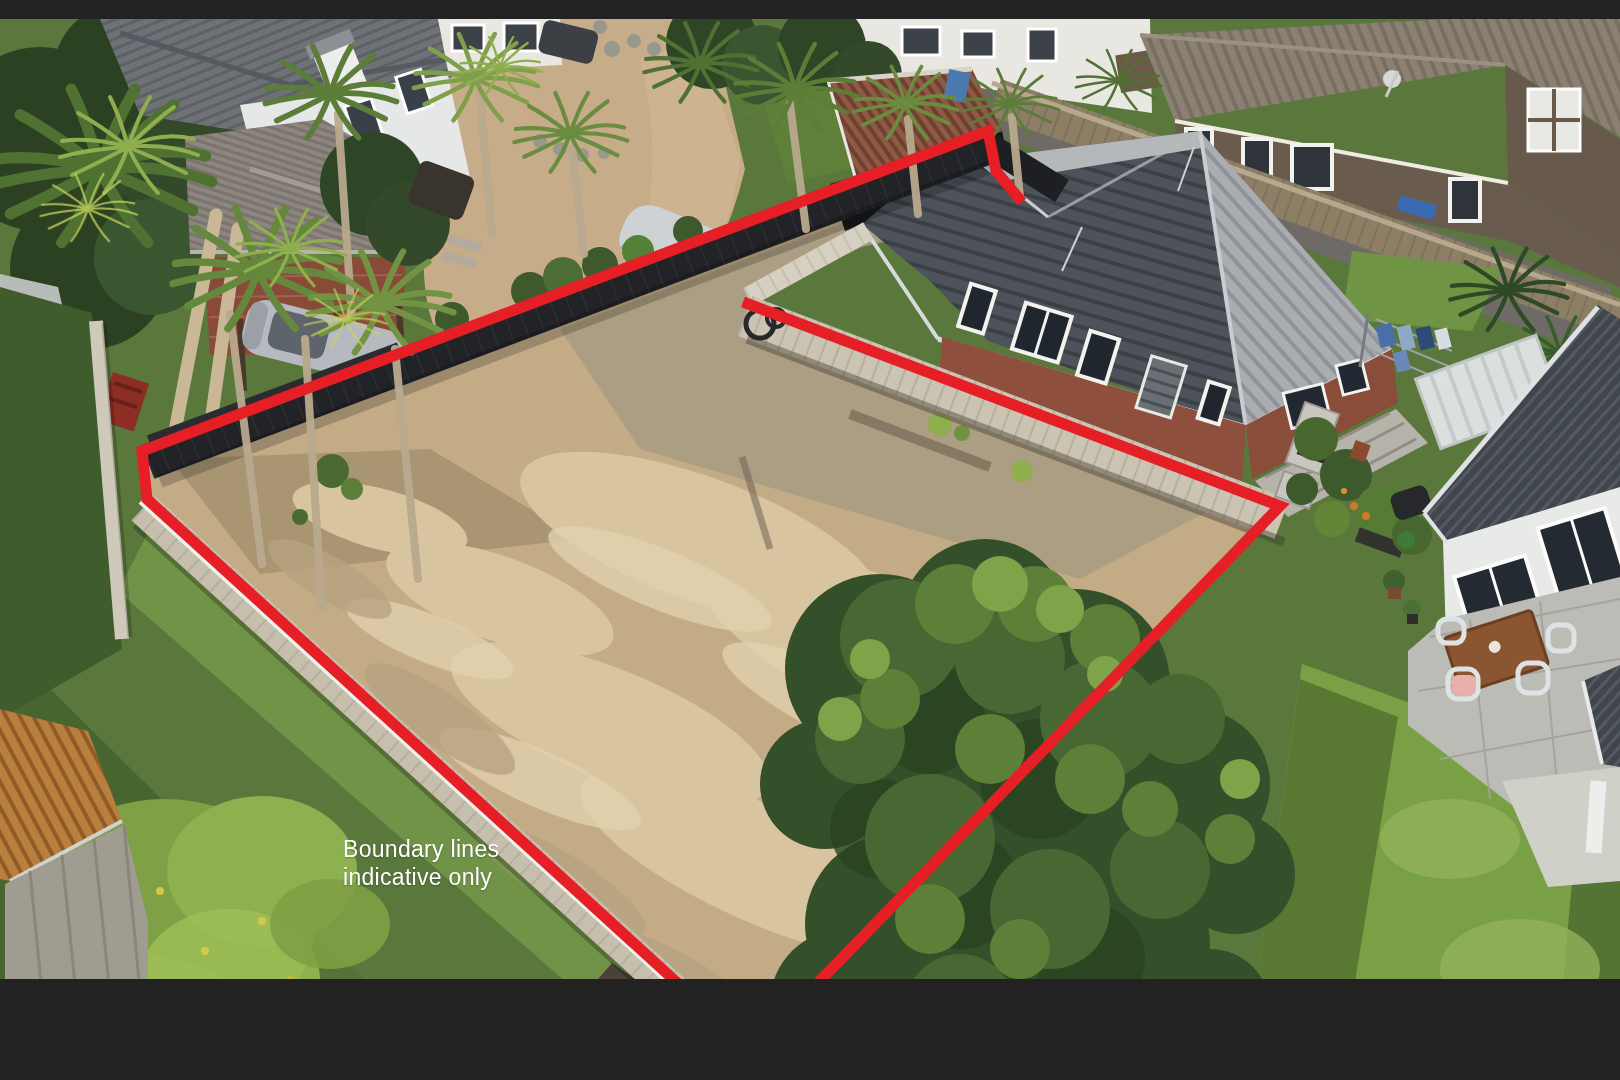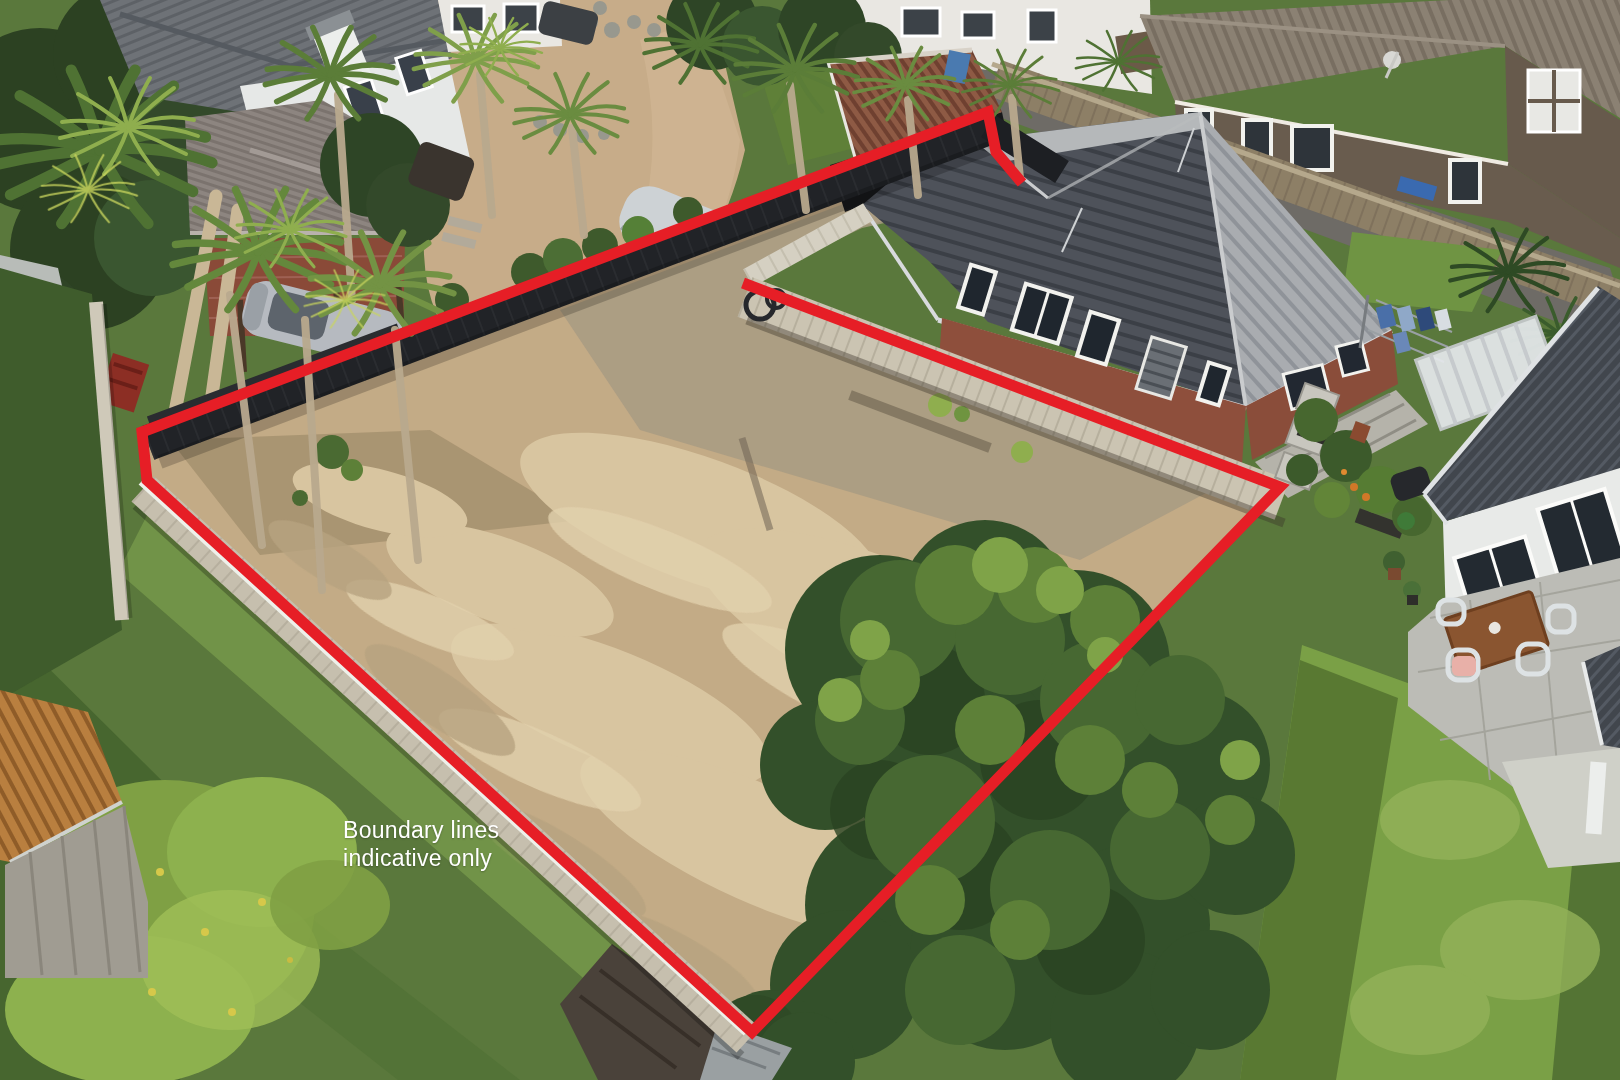--- a/index.html
+++ b/index.html
@@ -1,17 +1,17 @@
 <!DOCTYPE html>
 <html><head>
 <meta charset="utf-8">
 <style>
   html,body{margin:0;padding:0;background:#222;}
-  .stage{position:relative;width:1620px;height:1080px;overflow:hidden;
-         font-family:"Liberation Sans",sans-serif;}
+  .stage{position:relative;width:1620px;height:960px;overflow:hidden;
+         font-family:"Liberation Sans",sans-serif;margin-top:19px;}
   .stage svg{position:absolute;left:0;top:0;}
   .annotation{position:absolute;left:343px;top:816px;color:#ffffff;
               font:400 23px/28px "Liberation Sans",sans-serif;
               letter-spacing:.3px;text-shadow:0 1px 2px rgba(0,0,0,.28);}
   .annotation span{display:block;}
 </style>
 </head>
 <body>
 
 <div class="stage">

